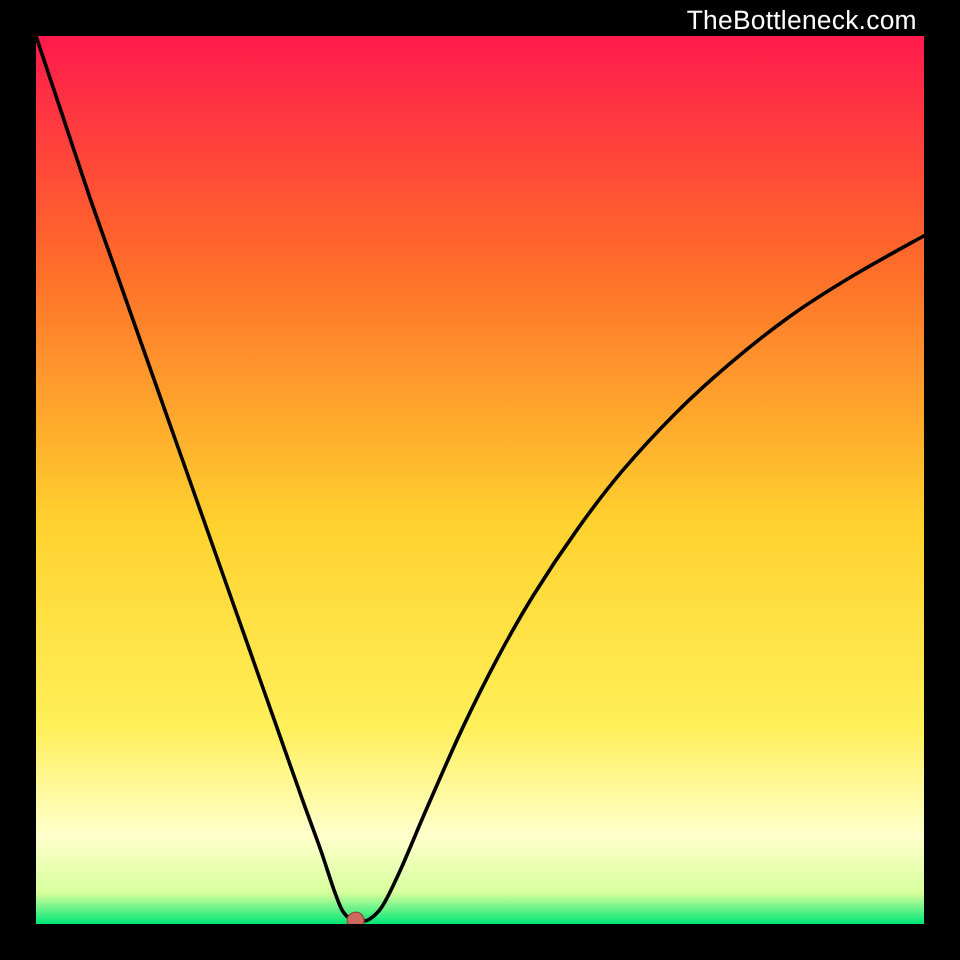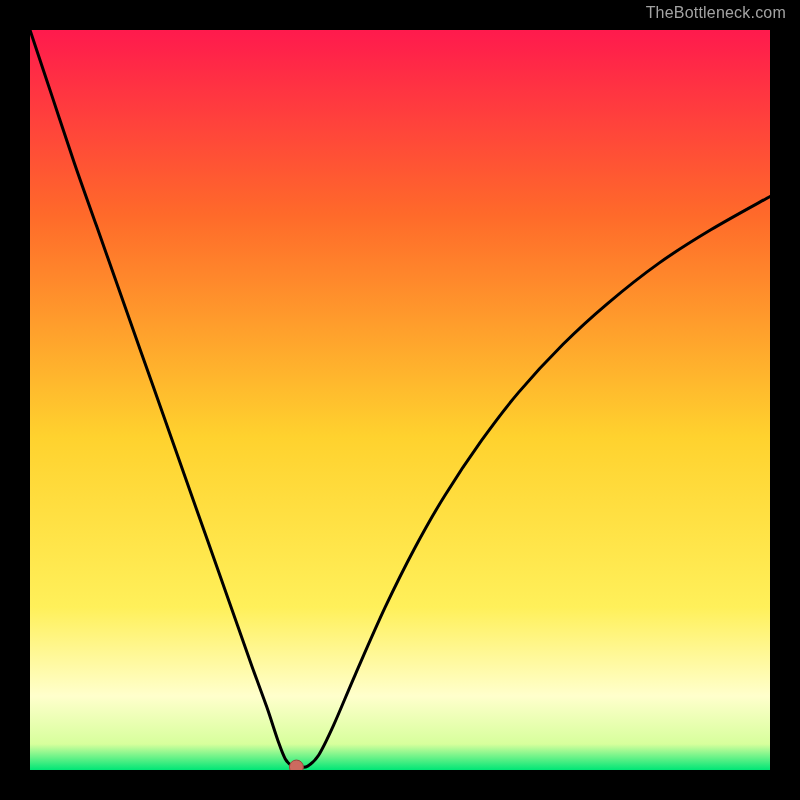--- a/index.html
+++ b/index.html
@@ -13,23 +13,23 @@
   }
   .outer {
     position: relative;
     width: 800px;
     height: 800px;
     background: #000;
   }
   .watermark {
     position: absolute;
     top: 4px;
-    right: 14px;
-    color: #a3a3a3;
-    font-size: 16px;
+    right: 36px;
+    color: #ffffff;
+    font-size: 22px;
     font-weight: 500;
     letter-spacing: 0.2px;
     z-index: 20;
   }
   .plot-wrap {
     position: absolute;
     left: 30px;
     top: 30px;
     width: 740px;
     height: 740px;

